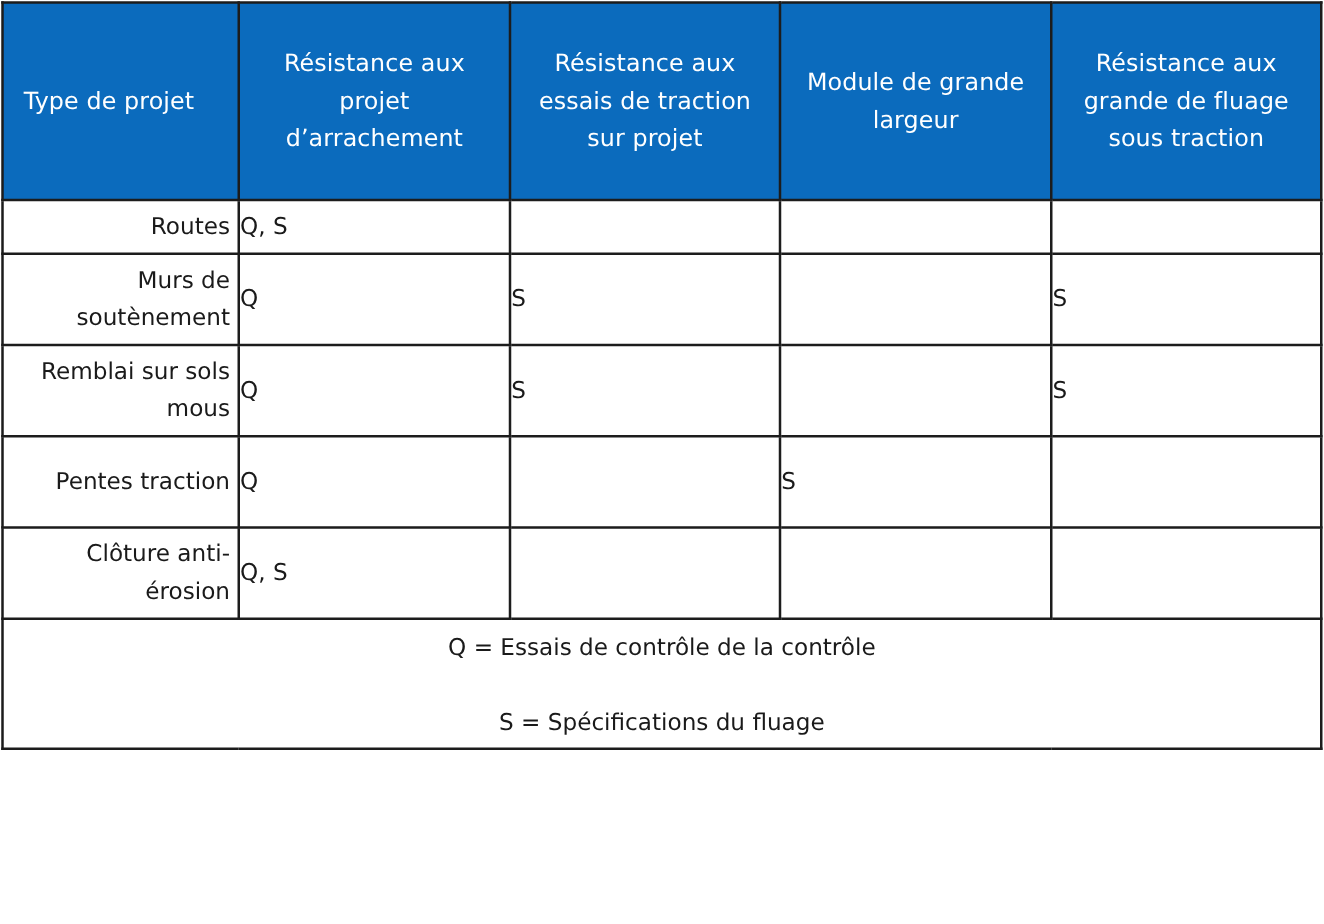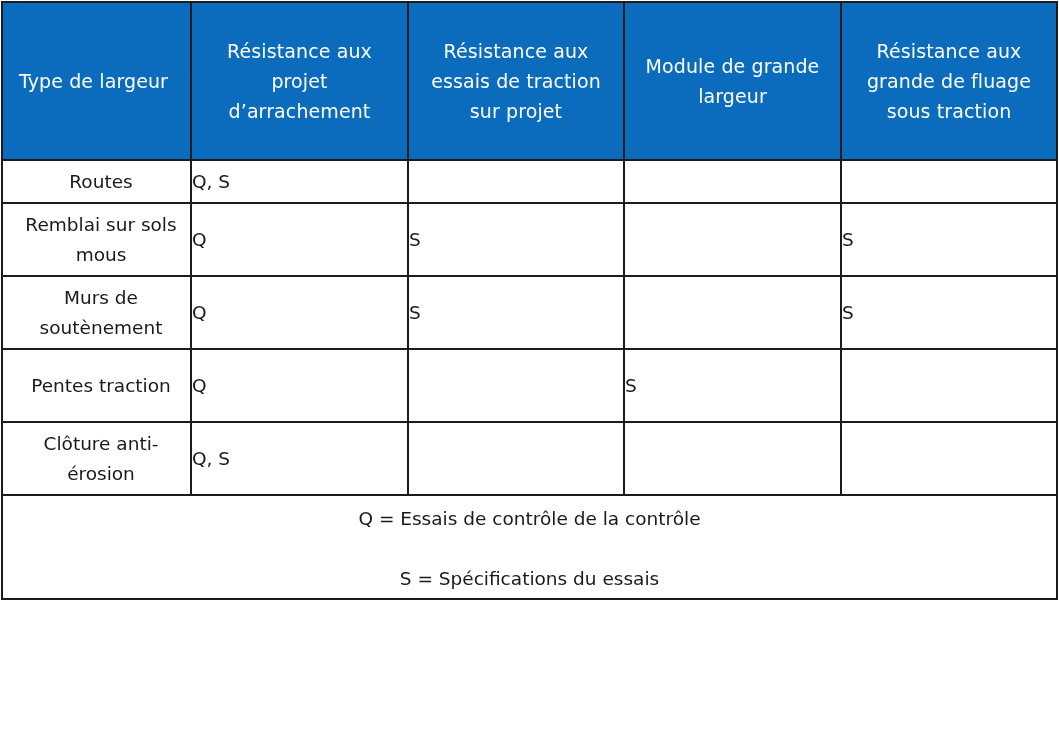--- a/index.html
+++ b/index.html
@@ -7,21 +7,21 @@
            font-family: "DejaVu Sans", sans-serif; color: #1a1a1a; }
     table { position: absolute; left: 1px; top: 1px; border-collapse: collapse;
             table-layout: fixed; width: 1055px; }
     td, th { border: 2px solid #1c1c1c; padding: 0; }
     th { background: #0b6bbd; color: #ffffff; font-weight: normal; font-size: 19px;
          line-height: 30px; height: 156px; text-align: center; vertical-align: middle;
          letter-spacing: 0.1px; }
     th.first { text-align: left; padding-left: 16px; }
     th .inner { padding: 0 10px; }
     td { font-size: 18.5px; line-height: 30px; vertical-align: middle; text-align: left; }
-    td.type { text-align: center; padding-left: 15px; padding-right: 6px; margin-left: 21px; }
+    td.type { text-align: right; padding-left: 15px; padding-right: 6px; margin-left: 21px; }
     tr.r1 td { height: 41px; }
     tr.r2 td { height: 71px; }
     td.footer { height: 102px; text-align: center; vertical-align: top; }
     .legend-line { display: block; line-height: 30px; }
     .legend-q { margin-top: 8px; }
     .legend-s { margin-top: 30px; }
   </style>
 </head>
 <body>
 
@@ -29,21 +29,21 @@
   <colgroup>
     <col style="width:189px">
     <col style="width:217px">
     <col style="width:216px">
     <col style="width:217px">
     <col style="width:216px">
   </colgroup>
   <thead>
     <tr>
       <th class="first">
-          <div>Type de largeur</div>
+          <div>Type de projet</div>
         </th>
       <th>
           <div class="inner">Résistance aux projet d’arrachement</div>
         </th>
       <th>
           <div class="inner">Résistance aux essais de traction sur projet</div>
         </th>
       <th>
           <div class="inner">Module de grande largeur</div>
         </th>
@@ -54,28 +54,28 @@
   </thead>
   <tbody>
     <tr class="r1">
       <td class="type">Routes</td>
       <td>Q, S</td>
       <td></td>
       <td></td>
       <td></td>
     </tr>
     <tr class="r2">
-      <td class="type">Remblai sur sols mous</td>
+      <td class="type">Murs de soutènement</td>
       <td>Q</td>
       <td>S</td>
       <td></td>
       <td>S</td>
     </tr>
     <tr class="r2">
-      <td class="type">Murs de soutènement</td>
+      <td class="type">Remblai sur sols mous</td>
       <td>Q</td>
       <td>S</td>
       <td></td>
       <td>S</td>
     </tr>
     <tr class="r2">
       <td class="type">Pentes traction</td>
       <td>Q</td>
       <td></td>
       <td>S</td>
@@ -84,17 +84,17 @@
     <tr class="r2">
       <td class="type">Clôture anti-érosion</td>
       <td>Q, S</td>
       <td></td>
       <td></td>
       <td></td>
     </tr>
     <tr>
       <td class="footer" colspan="5">
         <span class="legend-line legend-q">Q = Essais de contrôle de la contrôle</span>
-        <span class="legend-line legend-s">S = Spécifications du essais</span>
+        <span class="legend-line legend-s">S = Spécifications du fluage</span>
       </td>
     </tr>
   </tbody>
 </table>
 
 </body></html>

